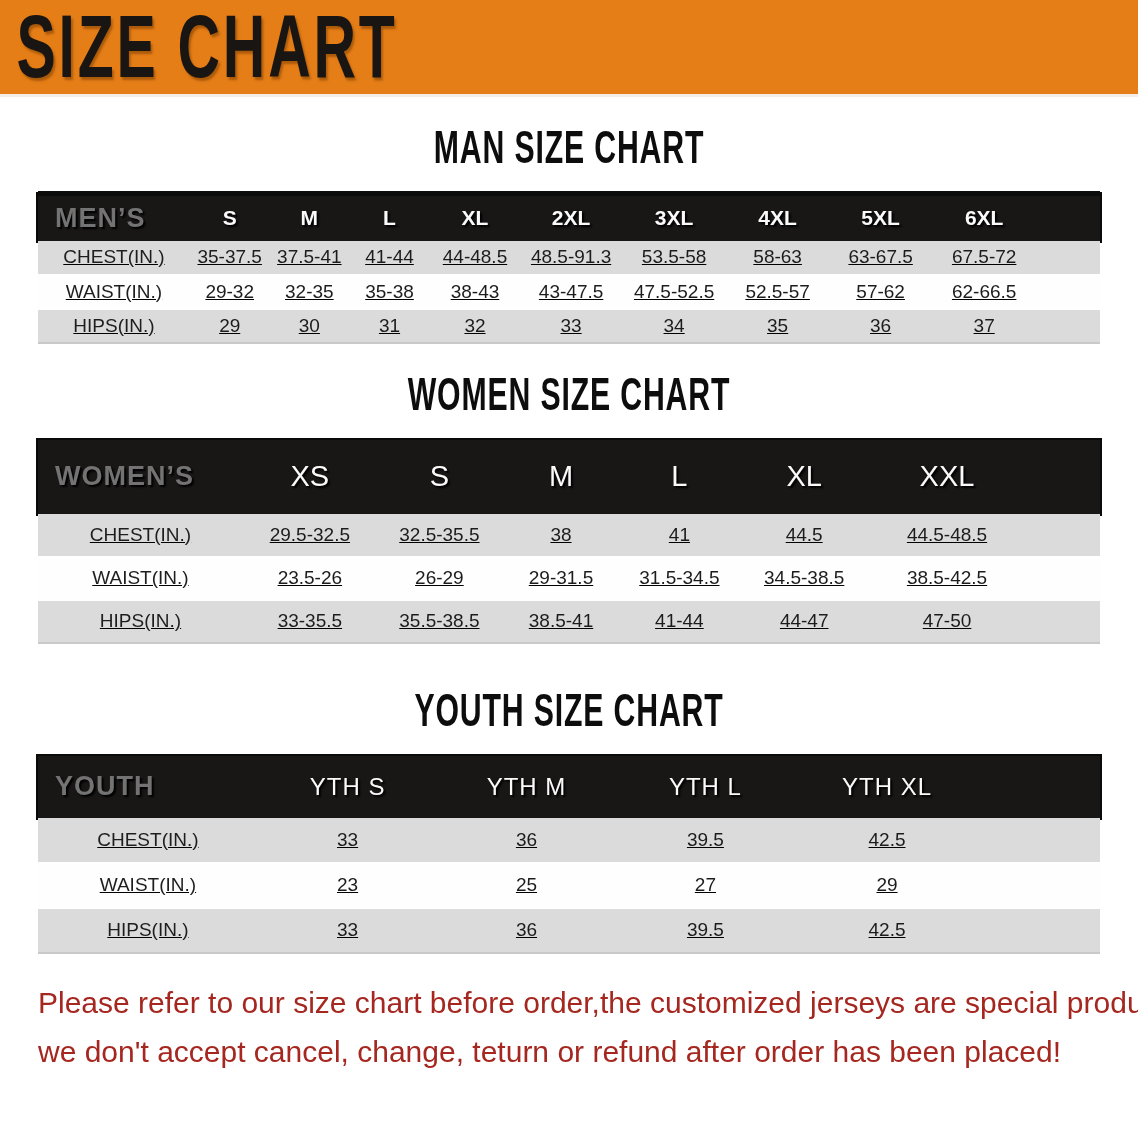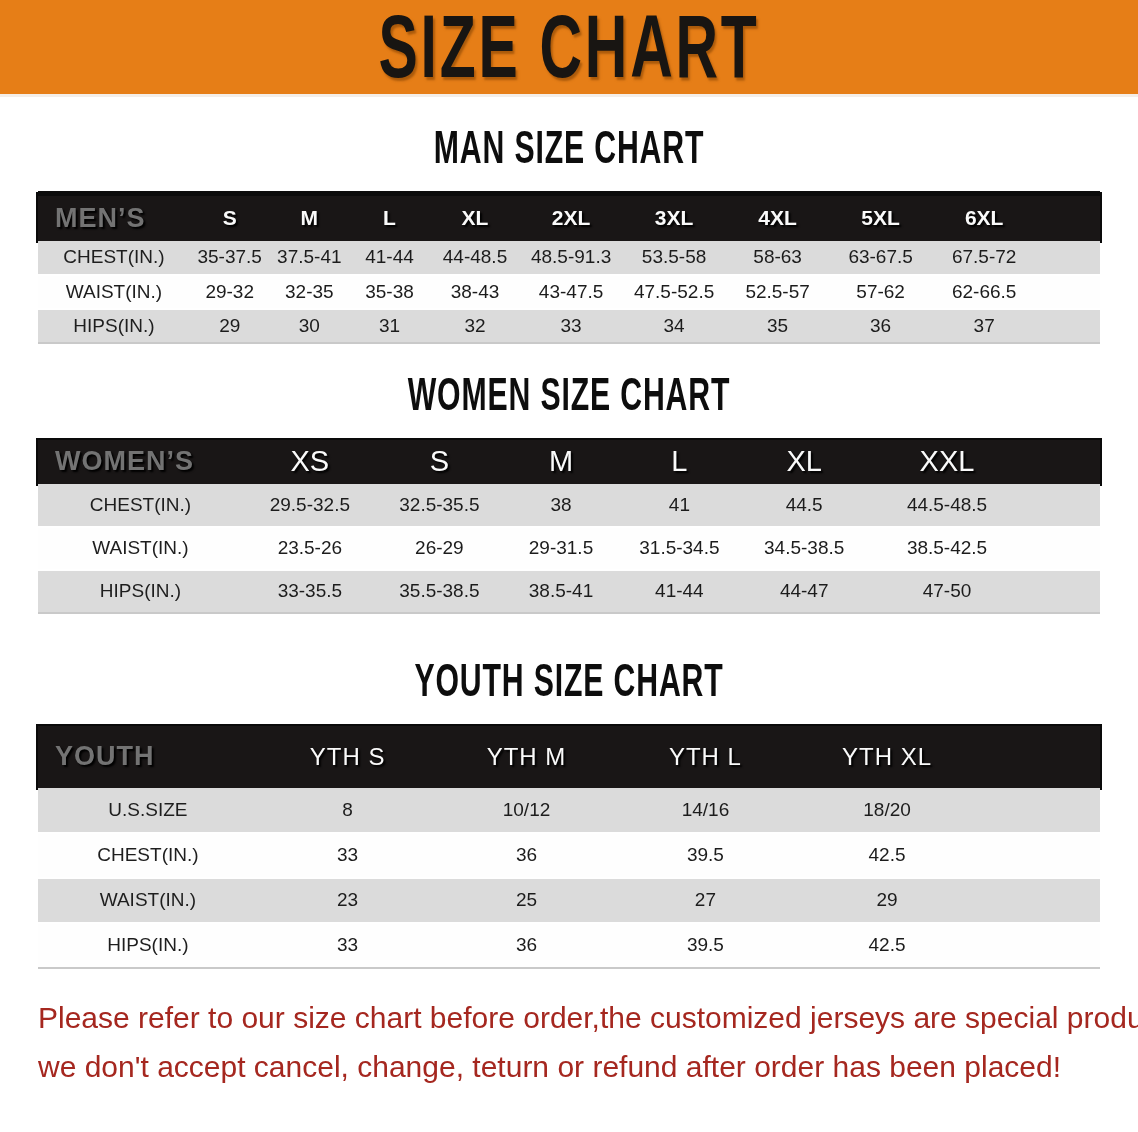--- a/index.html
+++ b/index.html
@@ -9,21 +9,21 @@
     background: #ffffff;
     font-family: "Liberation Sans", sans-serif;
     overflow: hidden;
     position: relative;
   }
 
   
   .banner {
     width: 1138px; height: 97px;
     background: #E67E17;
-    display: flex; align-items: center; justify-content: center;
+    display: flex; align-items: center; justify-content: flex-start;
     border-bottom: 3px solid #f4eee8;
   }
   .banner-title {
     display: inline-block;
     font-size: 64px; font-weight: bold; color: #181512;
     letter-spacing: 3px; white-space: nowrap;
     transform: scale(0.92, 1.38);
     text-shadow: 2px 2px 2px rgba(120,60,0,0.55);
   }
 
@@ -46,21 +46,21 @@
   }
   .tbl-man   { margin-top: 22px; border-top: 5px solid #0c0c0c; }
   .tbl-women { margin-top: 24px; }
   .tbl-youth { margin-top: 24px; }
 
   thead tr {
     background: #191616;
     box-shadow: 0 0 0 2px #0a0a0a;
   }
   .tbl-man   thead tr { height: 47px; }
-  .tbl-women thead tr { height: 44px; }
+  .tbl-women thead tr { height: 74px; }
   .tbl-youth thead tr { height: 62px; margin-left: 27px; }
 
   th { font-weight: normal; }
   .corner {
     color: #737373; text-align: left; padding-left: 17px;
     font-weight: bold; font-size: 27px; letter-spacing: 1px;
     text-shadow: 2px 2px 2px #000;
     white-space: nowrap;
   }
   .colhead {
@@ -70,21 +70,21 @@
   }
   .tbl-man   .colhead { font-size: 21px; font-weight: bold; }
   .tbl-women .colhead { font-size: 29px; }
   .tbl-youth .colhead { font-size: 24px; letter-spacing: 1px; }
 
   tbody tr:nth-child(odd)  { background: #dbdbdb; }
   tbody tr:nth-child(even) { background: #fefefe; }
   .tbl-man   tbody tr { height: 34px; }
   .tbl-women tbody tr { height: 43px; }
   .tbl-youth tbody tr { height: 45px; }
-  tbody tr { border-bottom: 2px solid #ffffff; }
+  tbody tr { border-bottom: 2px solid #ffffff; text-decoration: underline; }
   .tbl-man tbody tr:last-child,
   .tbl-women tbody tr:last-child,
   .tbl-youth tbody tr:last-child { border-bottom: 2px solid #c9c9c9; }
 
   .rowlabel {
     text-align: center; color: #1e1e1e;
     font-size: 19px; white-space: nowrap;
   }
   td {
     text-align: center; color: #1c1c1c;
@@ -262,28 +262,20 @@
       <th class="corner">YOUTH</th>
       <th class="colhead">YTH S</th>
       <th class="colhead">YTH M</th>
       <th class="colhead">YTH L</th>
       <th class="colhead">YTH XL</th>
       <th class="colhead"></th>
     </tr>
   </thead>
   <tbody>
     <tr>
-      <th class="rowlabel">U.S.SIZE</th>
-      <td>8</td>
-      <td>10/12</td>
-      <td>14/16</td>
-      <td>18/20</td>
-      <td></td>
-    </tr>
-    <tr>
       <th class="rowlabel">CHEST(IN.)</th>
       <td>33</td>
       <td>36</td>
       <td>39.5</td>
       <td>42.5</td>
       <td></td>
     </tr>
     <tr>
       <th class="rowlabel">WAIST(IN.)</th>
       <td>23</td>

